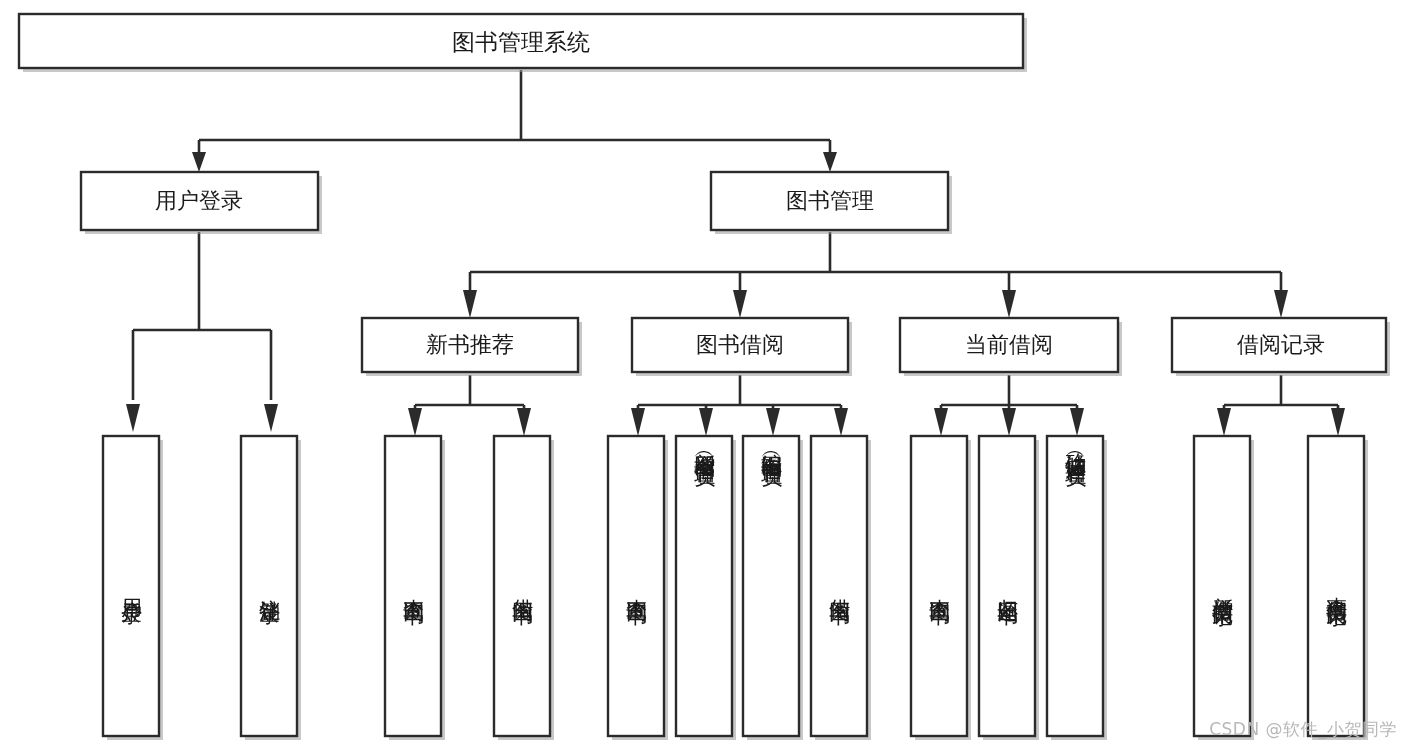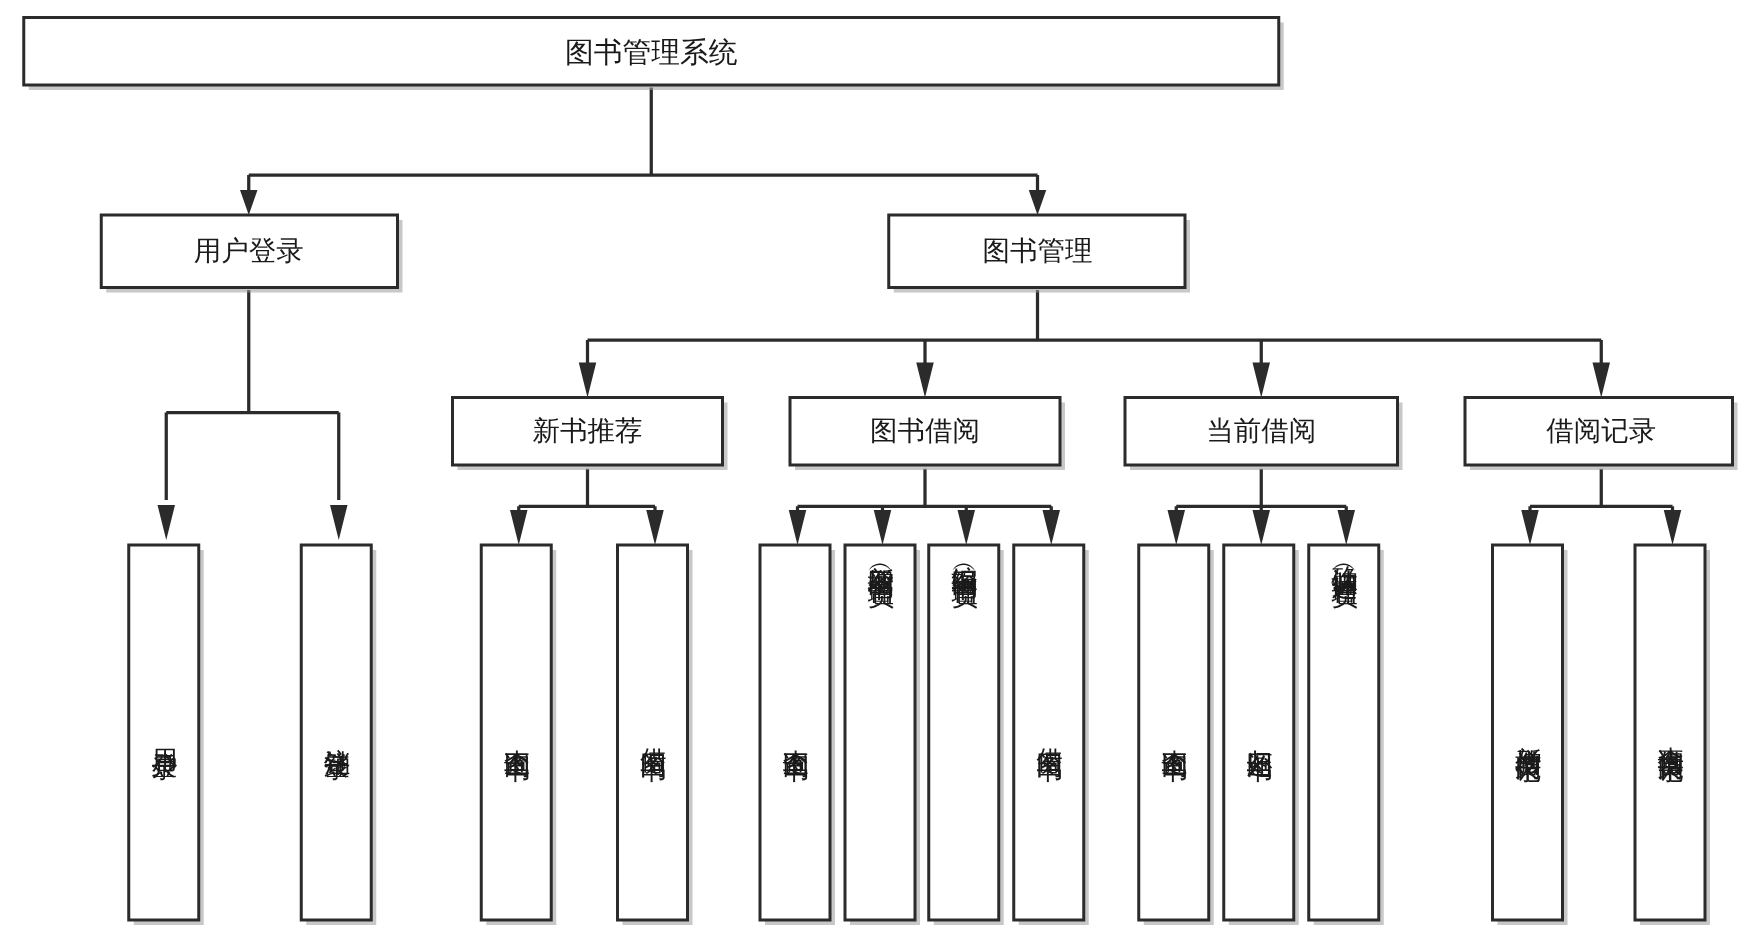--- a/index.html
+++ b/index.html
@@ -293,13 +293,14 @@
     <span class="vlabel">确认归还（管理员）</span>
   </div>
 
   <div class="vlabel-wrap" style="left:1194px; top:436px; width:56px; height:300px;">
     <span class="vlabel">新增借阅记录</span>
   </div>
   <div class="vlabel-wrap" style="left:1308px; top:436px; width:56px; height:300px;">
     <span class="vlabel">查询借阅记录</span>
   </div>
 
+  <div class="watermark">CSDN @软件_小贺同学</div>
 </div>
 
 </body></html>

